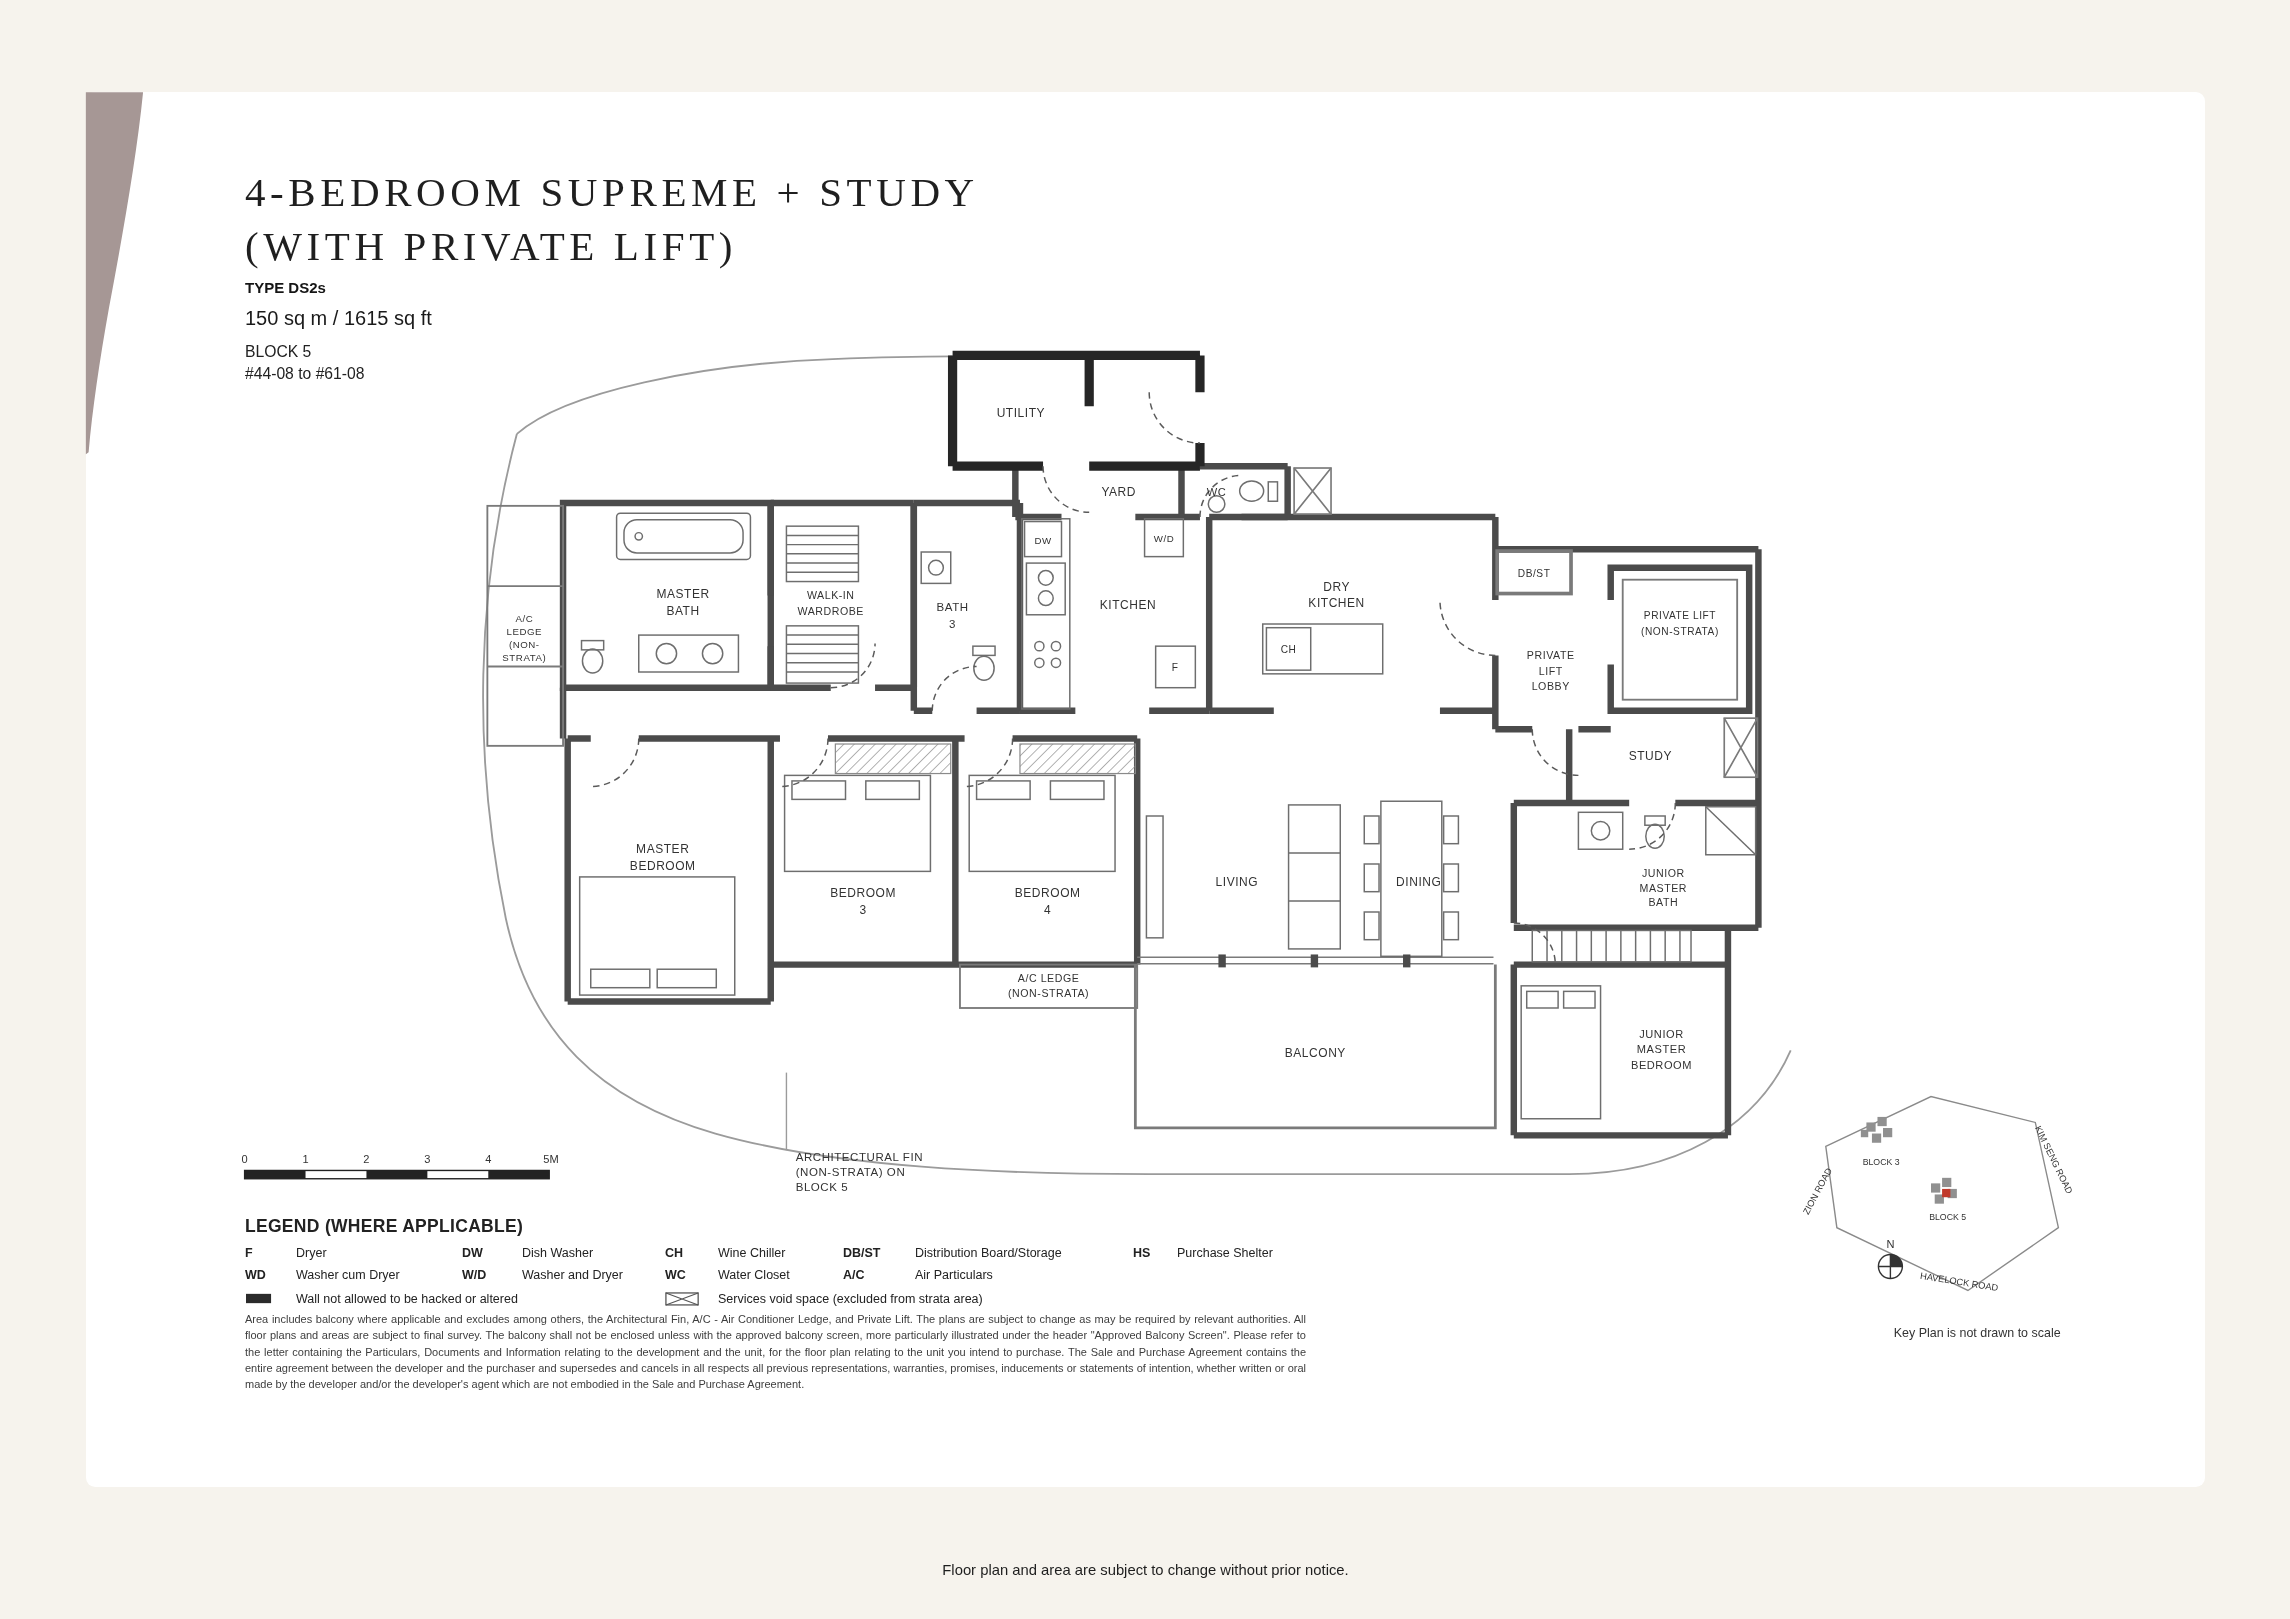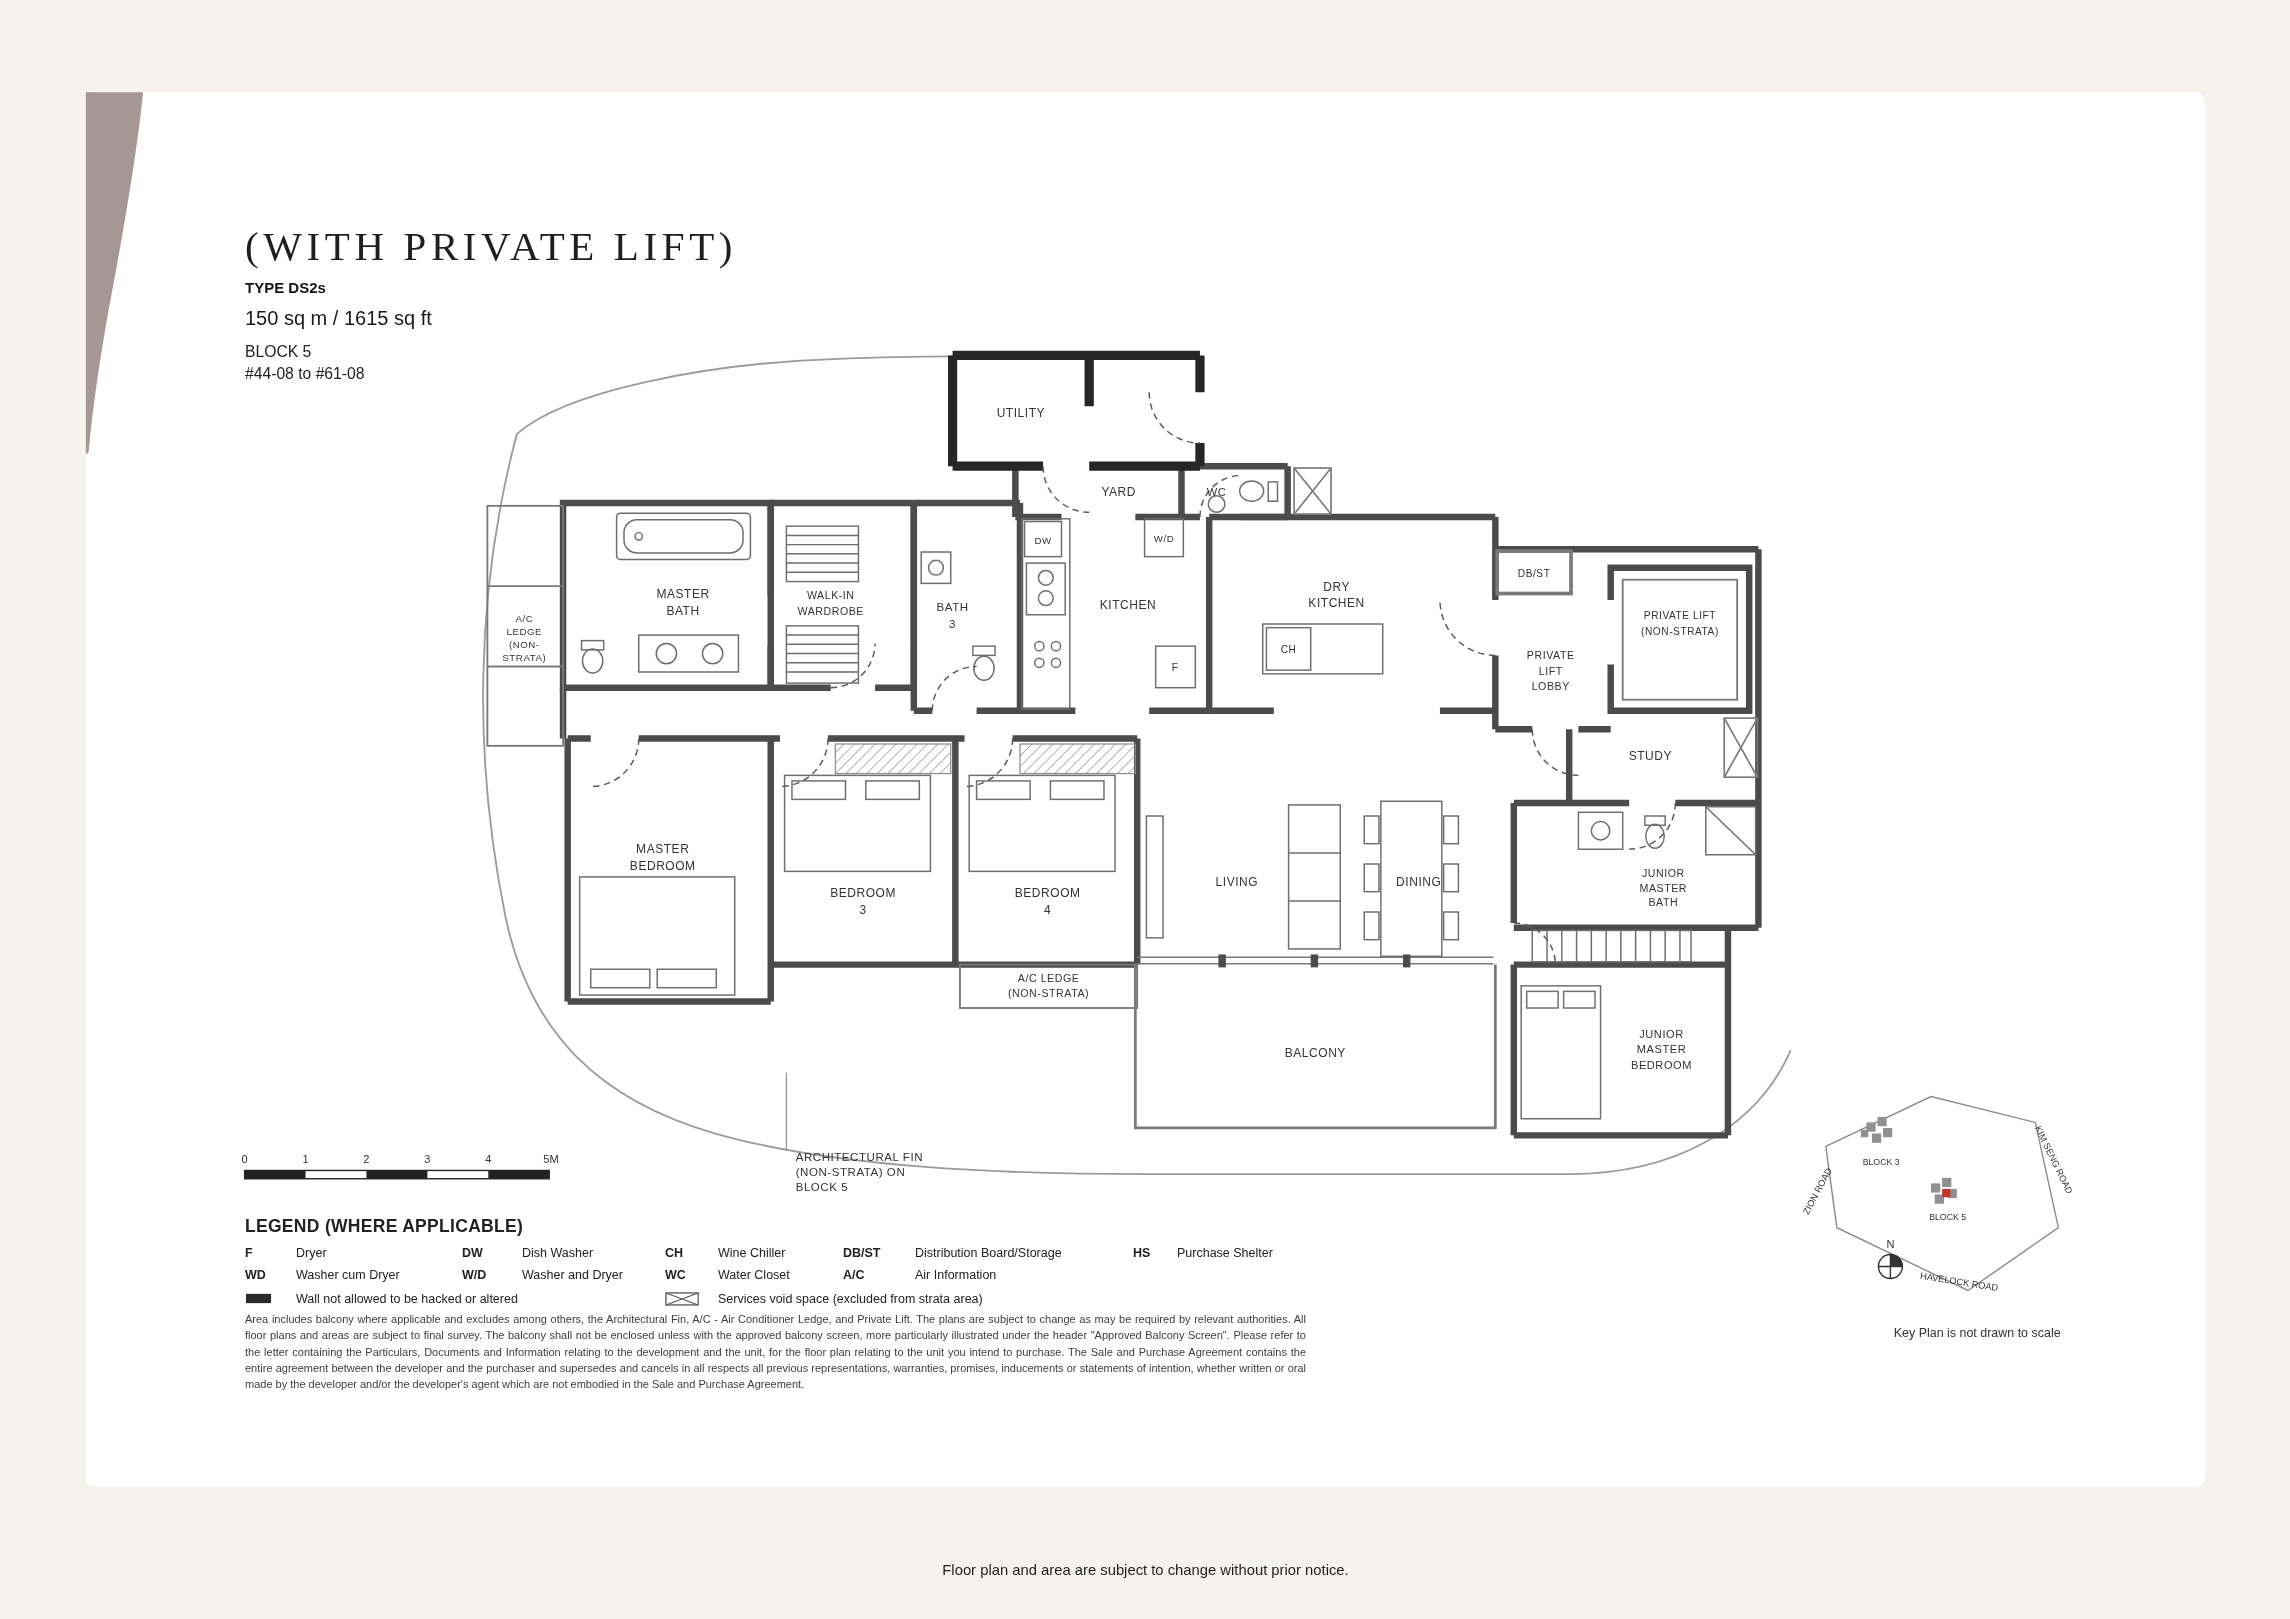--- a/index.html
+++ b/index.html
@@ -293,20 +293,21 @@
       <g stroke="#333" fill="none" stroke-width="1.5">
         <circle cx="2048" cy="1372" r="13"></circle>
         <path d="M2035,1372 H2061 M2048,1359 V1385"></path>
         <path d="M2048,1372 L2048,1359 A13,13 0 0 1 2061,1372 Z" fill="#333" stroke="none"></path>
       </g>
       <text x="2048" y="1352" font-size="12" text-anchor="middle" fill="#222">N</text>
       <text x="2142" y="1448" font-size="13.5" text-anchor="middle" fill="#222">Key Plan is not drawn to scale</text>
     </g>
   </svg>
 
+  <div class="abs title" style="left:245px;top:168px;">4-BEDROOM SUPREME + STUDY</div>
   <div class="abs title" style="left:245px;top:222px;">(WITH PRIVATE LIFT)</div>
   <div class="abs type-line" style="left:245px;top:279px;">TYPE DS2s</div>
   <div class="abs area-line" style="left:245px;top:307px;">150 sq m / 1615 sq ft</div>
   <div class="abs small-line" style="left:245px;top:343px;">BLOCK 5</div>
   <div class="abs small-line" style="left:245px;top:365px;">#44-08 to #61-08</div>
 
   <div class="legend">
     <div class="hd">LEGEND (WHERE APPLICABLE)</div>
     <span class="ab" style="left:0;top:29.5px;">F</span>
     <span class="ds" style="left:51px;top:29.5px;">Dryer</span>
@@ -318,21 +319,21 @@
     <span class="ds" style="left:670px;top:29.5px;">Distribution Board/Storage</span>
     <span class="ab" style="left:888px;top:29.5px;">HS</span>
     <span class="ds" style="left:932px;top:29.5px;">Purchase Shelter</span>
     <span class="ab" style="left:0;top:52px;">WD</span>
     <span class="ds" style="left:51px;top:52px;">Washer cum Dryer</span>
     <span class="ab" style="left:217px;top:52px;">W/D</span>
     <span class="ds" style="left:277px;top:52px;">Washer and Dryer</span>
     <span class="ab" style="left:420px;top:52px;">WC</span>
     <span class="ds" style="left:473px;top:52px;">Water Closet</span>
     <span class="ab" style="left:598px;top:52px;">A/C</span>
-    <span class="ds" style="left:670px;top:52px;">Air Information</span>
+    <span class="ds" style="left:670px;top:52px;">Air Particulars</span>
     <span class="sym" style="left:0;top:76px;">
       <svg width="28" height="13" viewBox="0 0 30 14">
           <rect x="1" y="2" width="27" height="10" fill="#2b2b2b"></rect>
         </svg>
     </span>
     <span class="ds" style="left:51px;top:76px;">Wall not allowed to be hacked or altered</span>
     <span class="sym" style="left:420px;top:76px;">
       <svg width="35" height="14.8" viewBox="0 0 38 16">
           <rect x="1" y="1" width="35" height="13" fill="none" stroke="#555" stroke-width="1.4"></rect>
           <path d="M1,1 L36,14 M36,1 L1,14" stroke="#555" stroke-width="1.2"></path>

